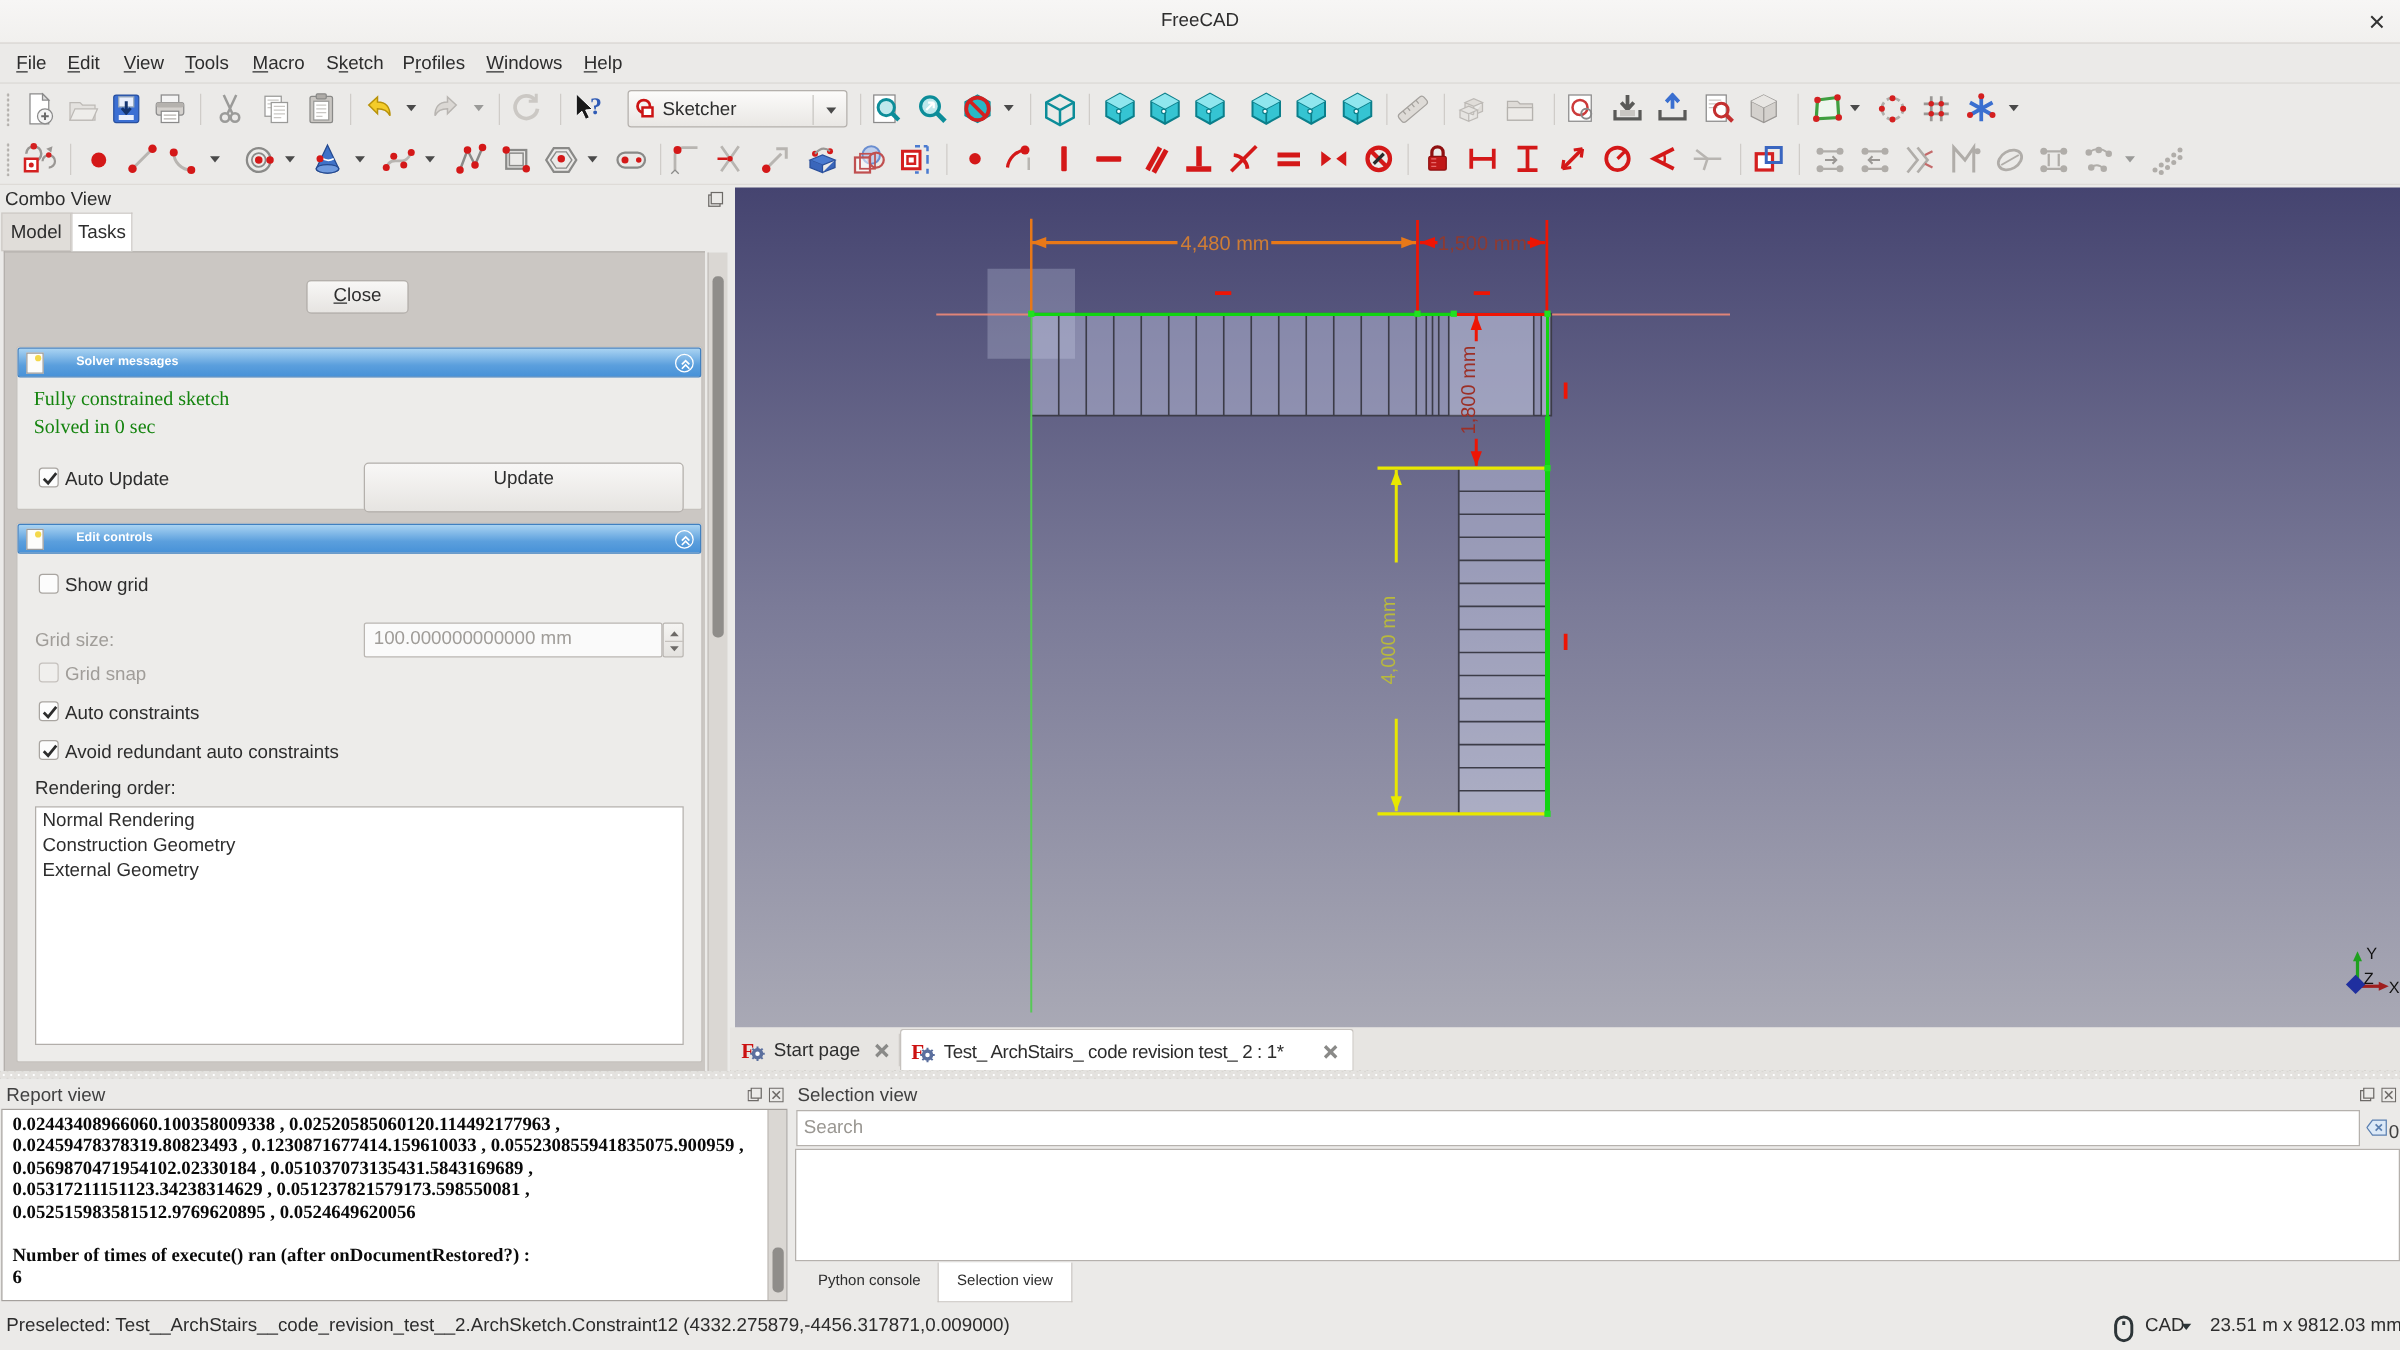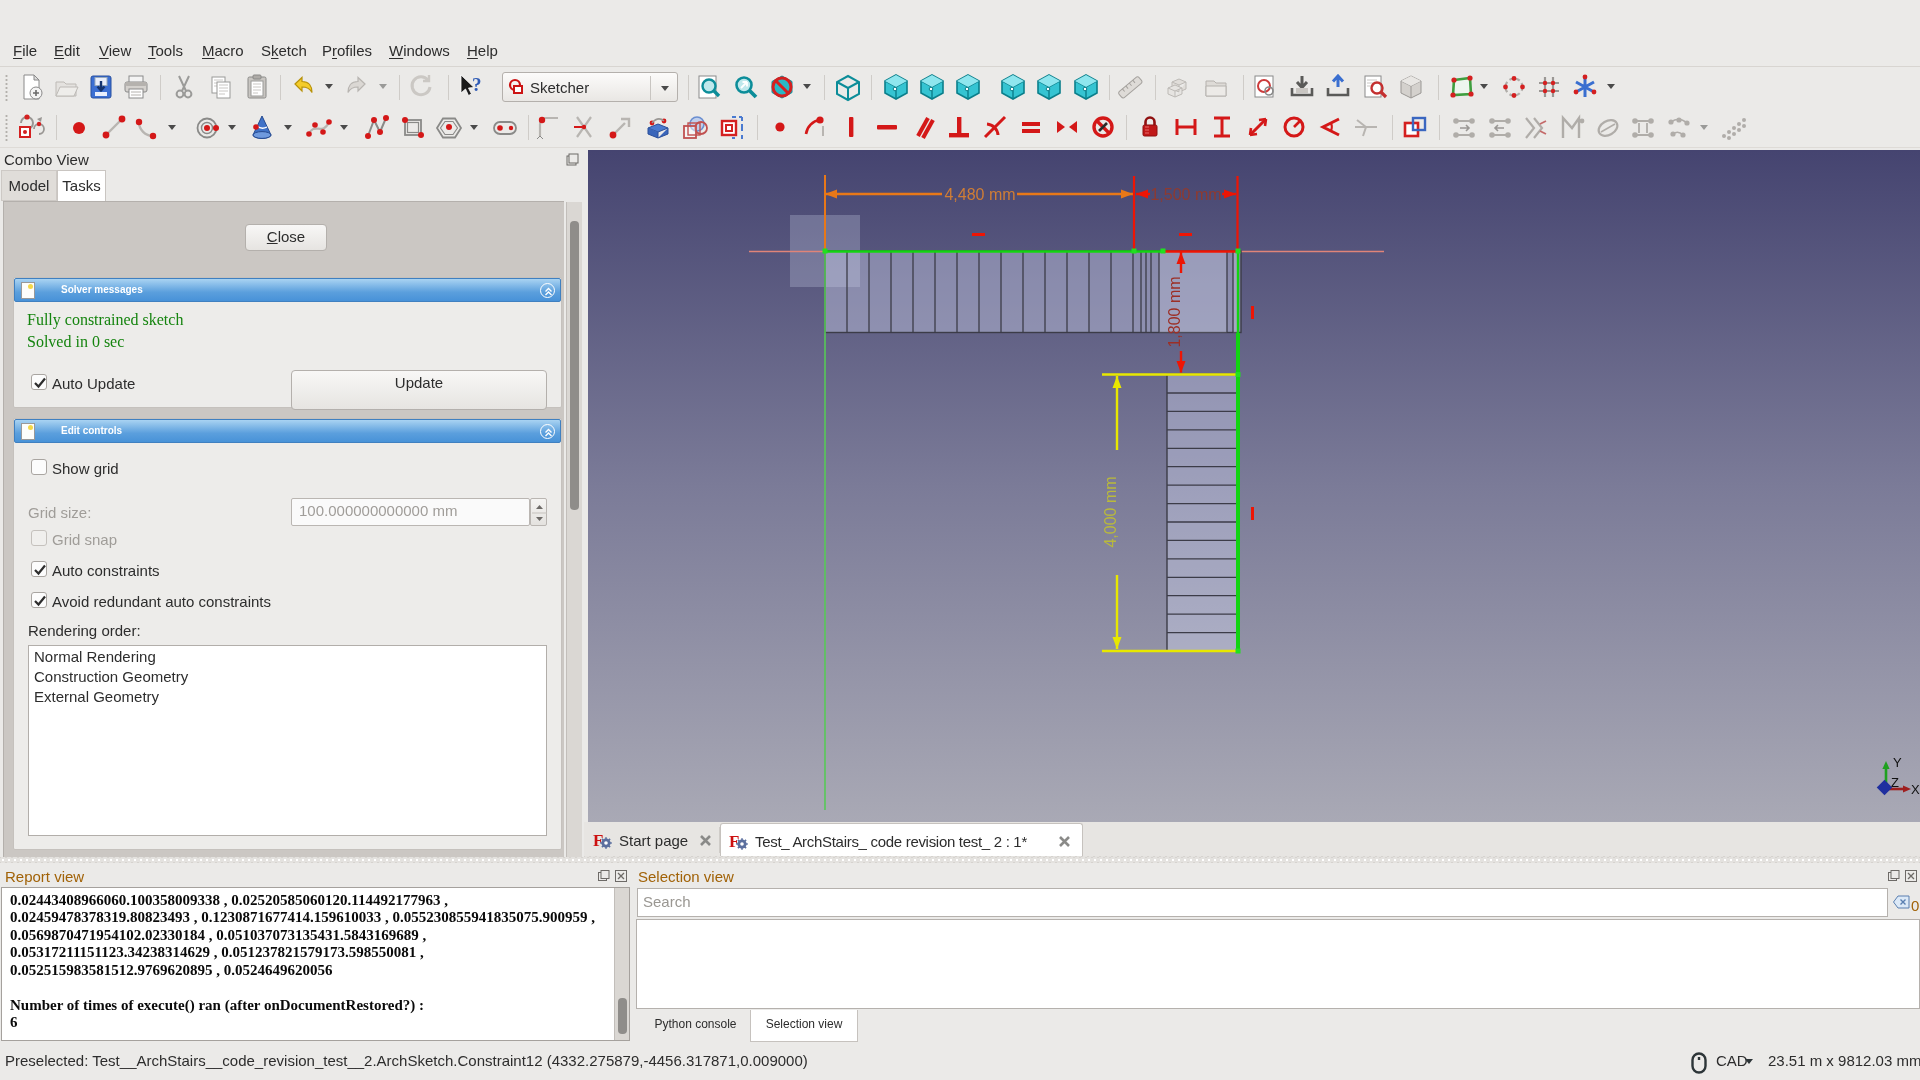--- a/index.html
+++ b/index.html
@@ -45,29 +45,35 @@
 .vthumb{position:absolute;background:#8f8d8a;border-radius:4px;}
 
 .viewport{position:absolute;left:588px;top:150px;width:1332px;height:672px;background:linear-gradient(#454470,#7b7b98 50%,#a9a9b5);}
 
 .mditabs{position:absolute;left:584px;top:822px;width:1336px;height:35px;background:#e7e5e2;border-bottom:1px solid #d0cdc9;}
 .mtab{position:absolute;top:1px;height:34px;font-size:15px;padding-top:8px;}
 .mtab.on{background:#fff;border:1px solid #c6c2be;border-bottom:none;border-radius:3px 3px 0 0;}
 .dots{background-image:radial-gradient(circle,#fff 1px,transparent 1.1px),radial-gradient(circle,#d6d3cf 1px,transparent 1.1px);background-size:6px 6px;background-position:0 0,3px 3px;background-color:#e4e2df;}
 
 .bottom{position:absolute;left:0;top:857px;width:1920px;height:185px;background:#ebeae8;}
-.ptitle{position:absolute;font-size:15px;color:#a16207;}
+.ptitle{position:absolute;font-size:15px;color:#404040;}
 .report{position:absolute;left:1px;top:30px;width:629px;height:154px;background:#fff;border:1px solid #a5a19d;font-family:"Liberation Serif",serif;font-size:15px;font-weight:bold;color:#0a0a0a;line-height:17.45px;padding:4px 0 0 8px;white-space:nowrap;overflow:hidden;}
 .searchf{position:absolute;background:#fff;border:1px solid #b5b1ad;font-size:15px;color:#9a9792;padding:4px 0 0 5px;}
 .sellist{position:absolute;background:#fff;border:1px solid #b5b1ad;}
 .btab{position:absolute;font-size:12px;height:30px;padding-top:6px;text-align:center;}
 .btab.on{background:#fff;border:1px solid #c6c2be;border-top:none;}
 .statusbar{position:absolute;left:0;top:1042px;width:1920px;height:38px;background:#ebeae8;font-size:15px;white-space:nowrap;}
 </style></head><body>
 <div id="app">
+<div class="titlebar">
+      <div class="t">FreeCAD</div>
+<svg class="abs" style="left:1894px;top:10px" width="15" height="15" viewBox="0 0 15 15">
+        <path d="M3 3 L12 12 M12 3 L3 12" stroke="#333" stroke-width="1.6"></path>
+      </svg>
+</div>
 <div class="menubar">
       <span class="mi" style="left:13px"><u>F</u>ile</span>
       <span class="mi" style="left:54px"><u>E</u>dit</span>
       <span class="mi" style="left:99px"><u>V</u>iew</span>
       <span class="mi" style="left:148px"><u>T</u>ools</span>
       <span class="mi" style="left:202px"><u>M</u>acro</span>
       <span class="mi" style="left:261px">S<u>k</u>etch</span>
       <span class="mi" style="left:322px">P<u>r</u>ofiles</span>
       <span class="mi" style="left:389px"><u>W</u>indows</span>
       <span class="mi" style="left:467px"><u>H</u>elp</span>

